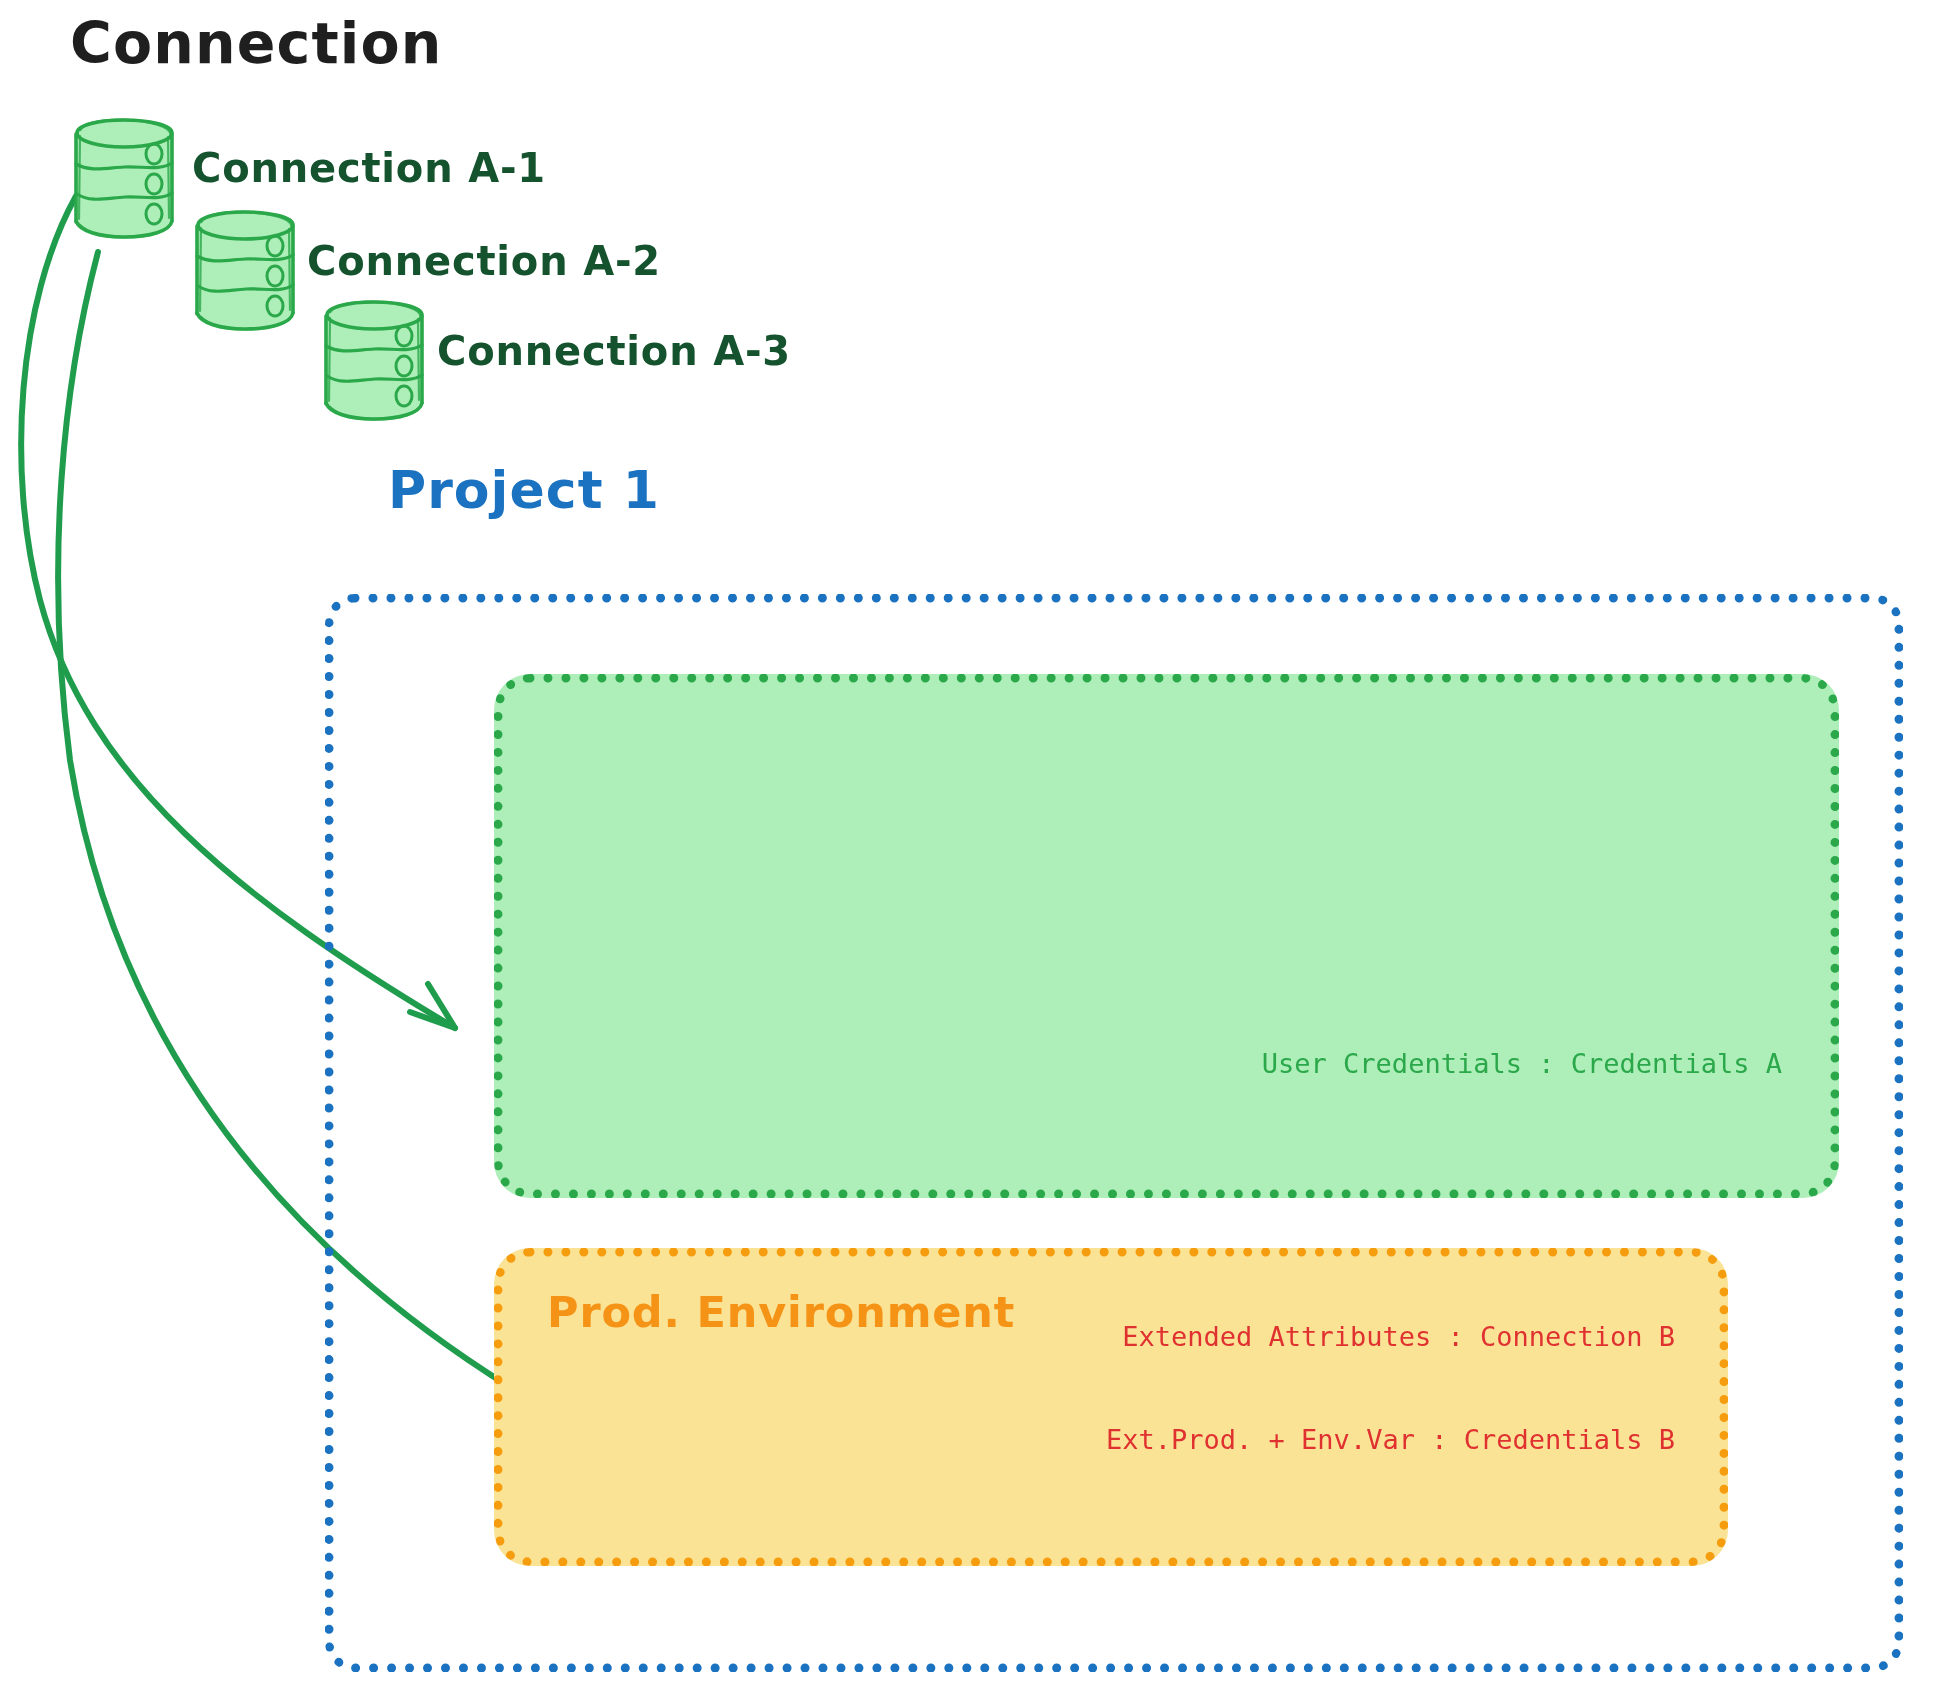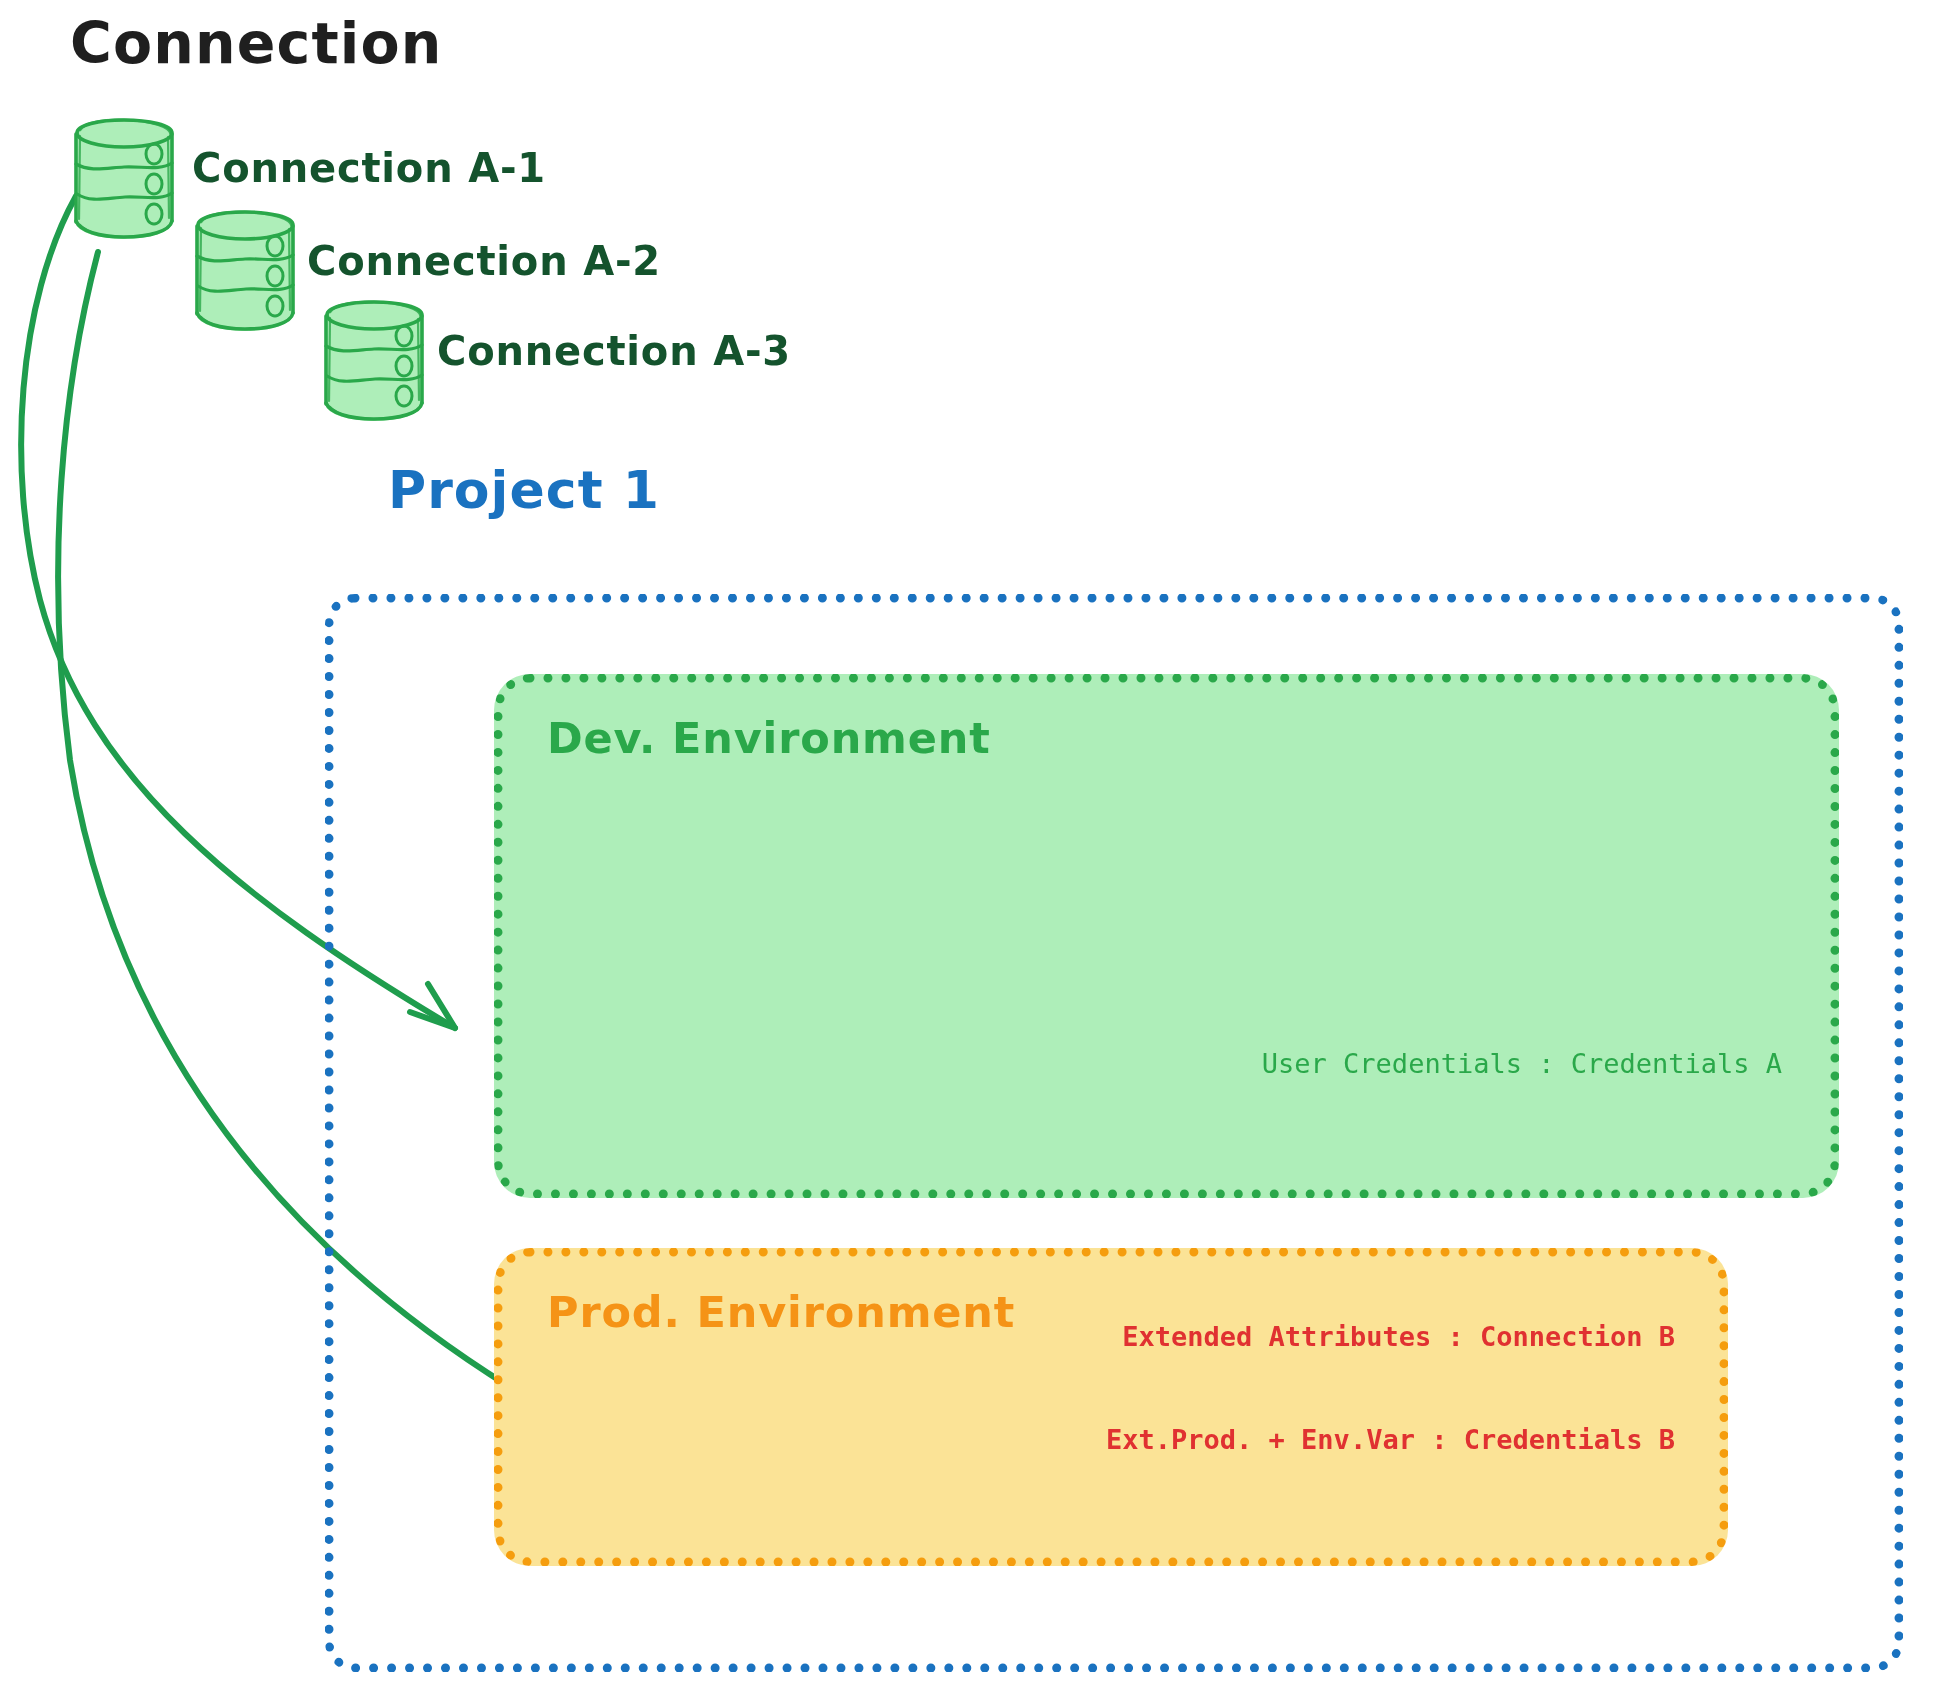--- a/index.html
+++ b/index.html
@@ -124,21 +124,20 @@
   }
   #env-details-dev {
     right: 48px;
     bottom: 38px;
     color: #2aa84a;
   }
   #env-details-prod {
     right: 44px;
     bottom: 30px;
     color: #e03131;
-    font-weight: bold;
   }
   .env-detail-line { display: block; }
 </style>
 </head>
 <body>
 
 <div id="canvas">
 
   <svg id="sketch-layer" viewBox="0 0 1938 1691">
     <defs>
@@ -193,21 +192,20 @@
   <svg class="db-icon" id="db-icon-2" viewBox="0 0 110 124">
     <use href="#db-cyl"></use>
   </svg>
   <div class="conn-label handwriting" id="conn-label-2">Connection A-3</div>
 
   <div id="project-title" class="handwriting">Project 1</div>
 
   <div id="project-box"></div>
 
   <div class="env-box" id="env-box-dev">
-    <div class="env-title handwriting" id="env-title-dev">Dev. Environment</div>
     <div class="env-detail-block" id="env-details-dev">
       <span class="env-detail-line">User Credentials : Credentials A</span>
     </div>
   </div>
 
   <div class="env-box" id="env-box-prod">
     <div class="env-title handwriting" id="env-title-prod">Prod. Environment</div>
     <div class="env-detail-block" id="env-details-prod">
       <span class="env-detail-line">Extended Attributes : Connection B</span>
       <span class="env-detail-line">Ext.Prod. + Env.Var : Credentials B</span>

